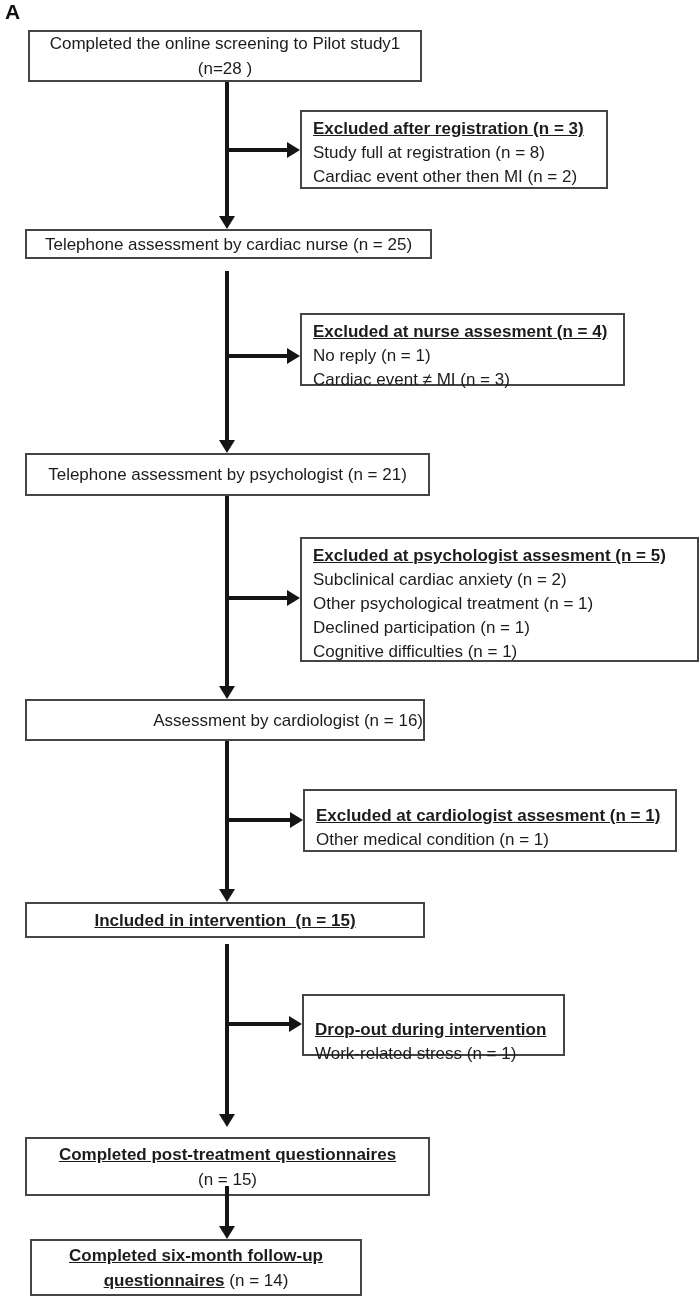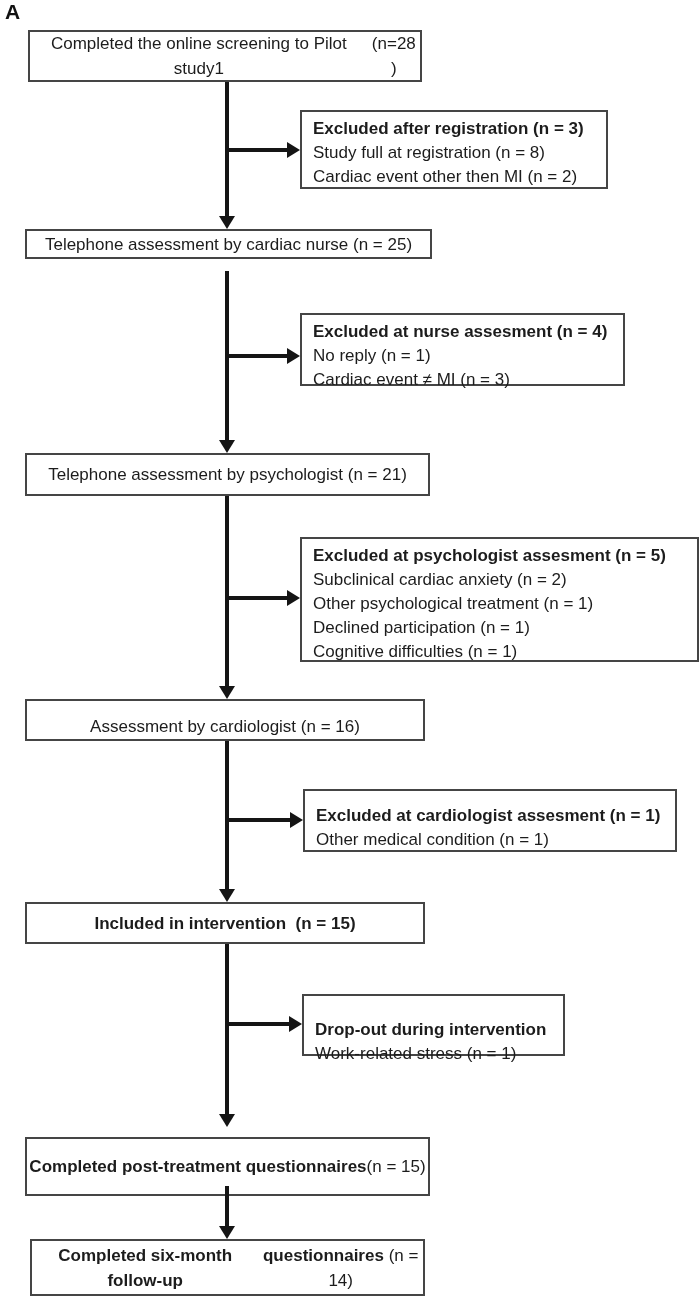--- a/index.html
+++ b/index.html
@@ -22,31 +22,31 @@
   .box {
     position: absolute;
     box-sizing: border-box;
     border: 2px solid #454545;
     background: #ffffff;
     font-size: 17px;
     line-height: 25px;
   }
   .main-box {
     display: flex;
-    flex-direction: row;
+    flex-direction: column;
     align-items: center;
     justify-content: center;
     text-align: center;
   }
   .side-box {
     padding: 5px 6px 0 11px;
     text-align: left;
     line-height: 24px;
   }
-  .b { font-weight: bold; }
+  .b { font-weight: bold; text-decoration: underline; }
   .pre { white-space: pre-wrap; }
   .vline {
     position: absolute;
     width: 4px;
     background: #151515;
     left: 225px;
   }
   .hline {
     position: absolute;
     height: 4px;
@@ -85,30 +85,30 @@
   </div>
 
   <div class="box main-box" style="left:25px; top:453px; width:405px; height:43px;">
     <div>Telephone assessment by psychologist (n = 21)</div>
   </div>
 
   <div class="box main-box" style="left:25px; top:699px; width:400px; height:42px;align-items:flex-end;">
     <div>Assessment by cardiologist (n = 16)</div>
   </div>
 
-  <div class="box main-box" style="left:25px; top:902px; width:400px; height:42px;text-align:center;">
+  <div class="box main-box" style="left:25px; top:902px; width:400px; height:36px;text-align:center;">
     <div class="b pre">Included in intervention  (n = 15)</div>
   </div>
 
   <div class="box main-box" style="left:25px; top:1127px; width:405px; height:59px;margin-top:10px;">
     <div class="b">Completed post-treatment questionnaires</div>
     <div>(n = 15)</div>
   </div>
 
-  <div class="box main-box" style="left:30px; top:1239px; width:395px; height:57px;">
+  <div class="box main-box" style="left:30px; top:1239px; width:332px; height:57px;">
     <div class="b">Completed six-month follow-up</div>
     <div><span class="b">questionnaires</span> <span>(n = 14)</span></div>
   </div>
 
   <div class="box side-box" style="left:300px; top:110px; width:308px; height:79px;">
     <div class="b">Excluded after registration (n = 3)</div>
     <div>Study full at registration (n = 8)</div>
     <div>Cardiac event other then MI (n = 2)</div>
   </div>
 

